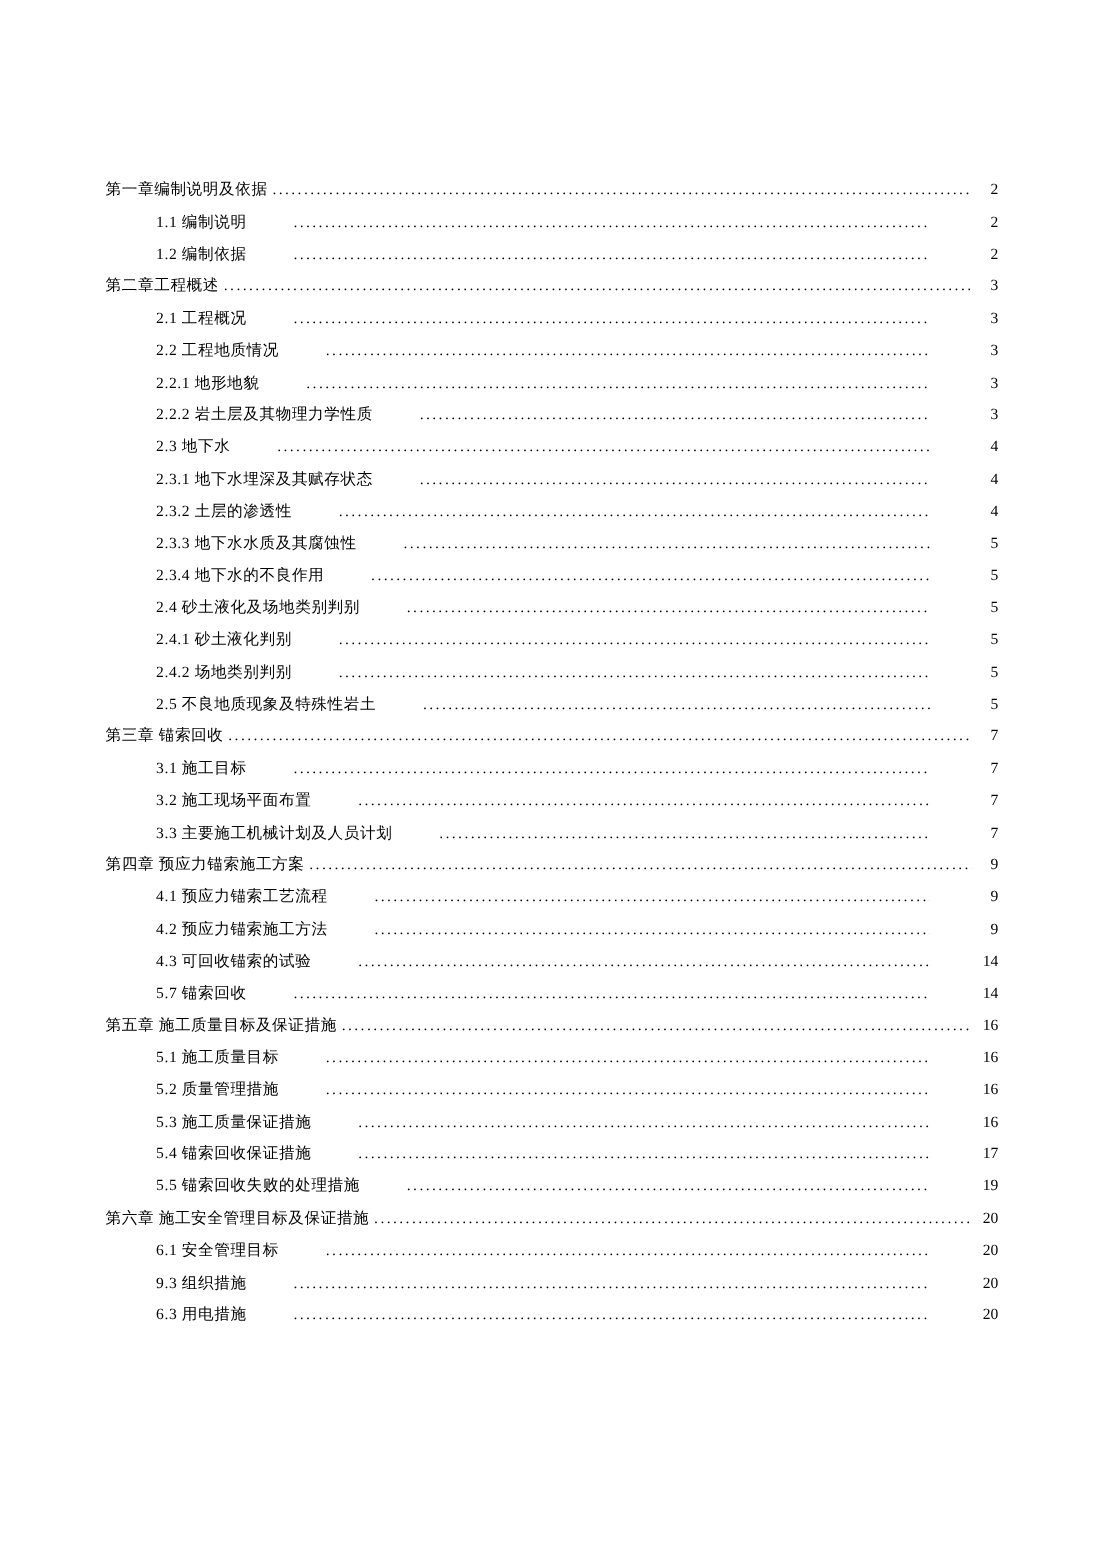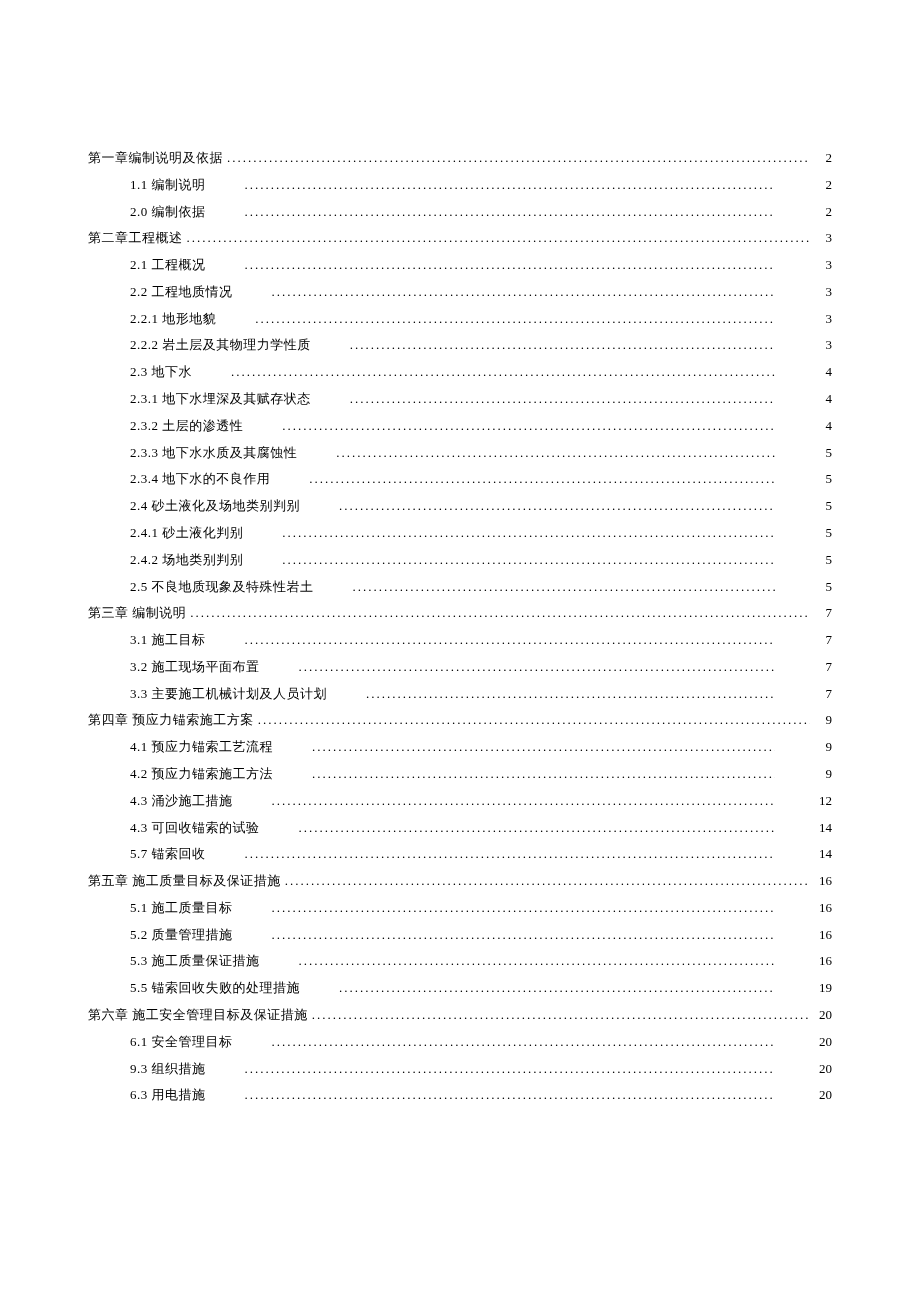--- a/index.html
+++ b/index.html
@@ -59,21 +59,21 @@
       <span class="toc-title">第一章编制说明及依据</span>
       <span class="toc-dots"></span>
       <span class="toc-page">2</span>
     </div>
     <div class="toc-line level-1">
       <span class="toc-title">1.1 编制说明</span>
       <span class="toc-dots"></span>
       <span class="toc-page">2</span>
     </div>
     <div class="toc-line level-1">
-      <span class="toc-title">2.0 编制依据</span>
+      <span class="toc-title">1.2 编制依据</span>
       <span class="toc-dots"></span>
       <span class="toc-page">2</span>
     </div>
     <div class="toc-line level-0">
       <span class="toc-title">第二章工程概述</span>
       <span class="toc-dots"></span>
       <span class="toc-page">3</span>
     </div>
     <div class="toc-line level-1">
       <span class="toc-title">2.1 工程概况</span>
@@ -134,21 +134,21 @@
       <span class="toc-title">2.4.2 场地类别判别</span>
       <span class="toc-dots"></span>
       <span class="toc-page">5</span>
     </div>
     <div class="toc-line level-1">
       <span class="toc-title">2.5 不良地质现象及特殊性岩土</span>
       <span class="toc-dots"></span>
       <span class="toc-page">5</span>
     </div>
     <div class="toc-line level-0">
-      <span class="toc-title">第三章  编制说明</span>
+      <span class="toc-title">第三章  锚索回收</span>
       <span class="toc-dots"></span>
       <span class="toc-page">7</span>
     </div>
     <div class="toc-line level-1">
       <span class="toc-title">3.1 施工目标</span>
       <span class="toc-dots"></span>
       <span class="toc-page">7</span>
     </div>
     <div class="toc-line level-1">
       <span class="toc-title">3.2 施工现场平面布置</span>
@@ -169,25 +169,20 @@
       <span class="toc-title">4.1 预应力锚索工艺流程</span>
       <span class="toc-dots"></span>
       <span class="toc-page">9</span>
     </div>
     <div class="toc-line level-1">
       <span class="toc-title">4.2 预应力锚索施工方法</span>
       <span class="toc-dots"></span>
       <span class="toc-page">9</span>
     </div>
     <div class="toc-line level-1">
-      <span class="toc-title">4.3 涌沙施工措施</span>
-      <span class="toc-dots"></span>
-      <span class="toc-page">12</span>
-    </div>
-    <div class="toc-line level-1">
       <span class="toc-title">4.3 可回收锚索的试验</span>
       <span class="toc-dots"></span>
       <span class="toc-page">14</span>
     </div>
     <div class="toc-line level-1">
       <span class="toc-title">5.7 锚索回收</span>
       <span class="toc-dots"></span>
       <span class="toc-page">14</span>
     </div>
     <div class="toc-line level-0">
@@ -202,20 +197,25 @@
     </div>
     <div class="toc-line level-1">
       <span class="toc-title">5.2 质量管理措施</span>
       <span class="toc-dots"></span>
       <span class="toc-page">16</span>
     </div>
     <div class="toc-line level-1">
       <span class="toc-title">5.3 施工质量保证措施</span>
       <span class="toc-dots"></span>
       <span class="toc-page">16</span>
+    </div>
+    <div class="toc-line level-1">
+      <span class="toc-title">5.4 锚索回收保证措施</span>
+      <span class="toc-dots"></span>
+      <span class="toc-page">17</span>
     </div>
     <div class="toc-line level-1">
       <span class="toc-title">5.5 锚索回收失败的处理措施</span>
       <span class="toc-dots"></span>
       <span class="toc-page">19</span>
     </div>
     <div class="toc-line level-0">
       <span class="toc-title">第六章  施工安全管理目标及保证措施</span>
       <span class="toc-dots"></span>
       <span class="toc-page">20</span>

